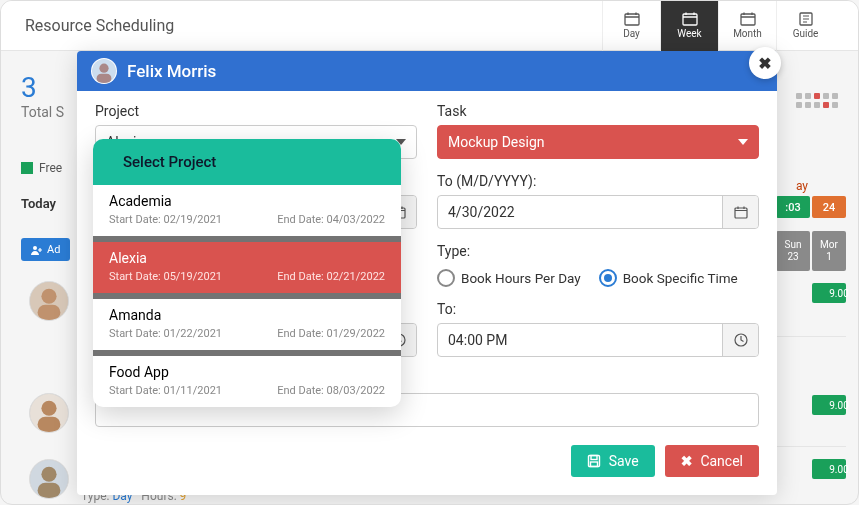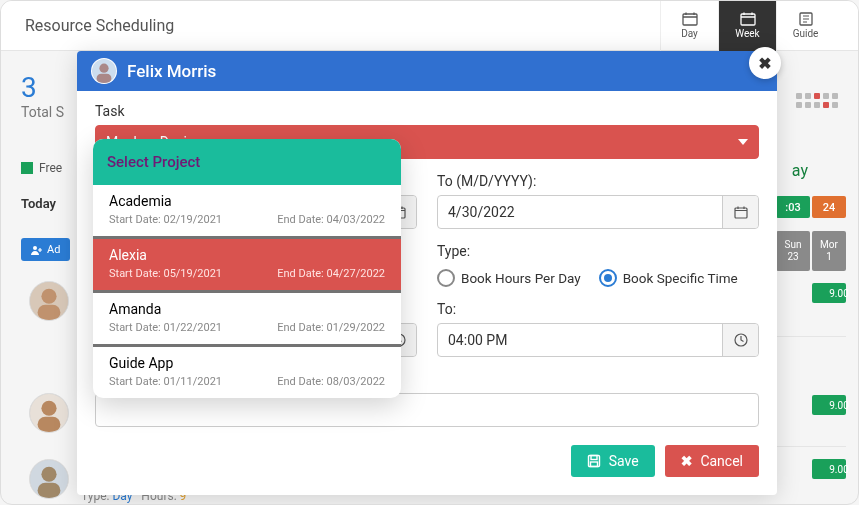--- a/index.html
+++ b/index.html
@@ -15,21 +15,21 @@
 
   .bg-stats { position: absolute; top: 70px; left: 20px; }
   .bg-stats-num { font-size: 28px; color: #2b7cd4; font-weight: 400; }
   .bg-stats-label { font-size: 14px; color: #777; }
 
   .bg-dots { position: absolute; top: 92px; right: 20px; display: grid; grid-template-columns: repeat(5, 6px); gap: 3px; }
   .bg-dot { width: 6px; height: 6px; border-radius: 1px; }
 
   .bg-legend { position: absolute; top: 160px; left: 20px; display: flex; align-items: center; font-size: 12px; color: #555; }
   .bg-legend-sw { width: 12px; height: 12px; margin-right: 6px; }
-  .bg-legend-right { position: absolute; top: 160px; right: 50px; font-size: 16px; color: #15803d; }
+  .bg-legend-right { position: absolute; top: 178px; right: 50px; font-size: 12px; color: #c2410c; }
 
   .bg-today { position: absolute; top: 195px; left: 20px; font-size: 13px; font-weight: 600; color: #333; }
   .bg-add { position: absolute; top: 237px; left: 20px; background: #2b7cd4; color: #fff; font-size: 11px; padding: 5px 10px; border-radius: 3px; display: flex; align-items: center; gap: 4px; }
 
   .bg-time-cells { position: absolute; top: 195px; right: 12px; display: flex; gap: 2px; }
   .bg-time-cell { width: 34px; height: 22px; display: flex; align-items: center; justify-content: center; font-size: 11px; color: #fff; font-weight: 500; border-radius: 2px; }
   .bg-day-cells { position: absolute; top: 230px; right: 12px; display: flex; gap: 2px; }
   .bg-day-cell { width: 34px; height: 40px; display: flex; flex-direction: column; align-items: center; justify-content: center; font-size: 10px; color: #fff; border-radius: 2px; line-height: 1.2; }
 
   .bg-avatar { position: absolute; width: 40px; height: 40px; border-radius: 50%; background: #ccc; overflow: hidden; border: 1px solid #ddd; }
@@ -69,22 +69,22 @@
 
   .desc-input { height: 34px; border: 1px solid #ccc; border-radius: 4px; width: 100%; }
 
   .modal-footer { display: flex; justify-content: flex-end; gap: 10px; padding: 0 18px 18px; }
   .btn { height: 32px; padding: 8px 16px; border-radius: 3px; display: flex; align-items: center; gap: 8px; font-size: 14px; color: #fff; cursor: pointer; }
   .btn-save { background: #1abc9c; }
   .btn-cancel { background: #d9534f; }
 
   
   .popover { position: absolute; top: 138px; left: 92px; width: 308px; background: #fff; border-radius: 10px; box-shadow: 0 8px 28px rgba(0,0,0,.18); overflow: hidden; }
-  .popover-hdr { background: #1abc9c; color: #701a75; padding: 14px 14px; font-size: 15px; font-weight: 500; }
-  .popover-item { padding: 8px 16px 10px; border-bottom: 3px solid #737373; cursor: pointer; }
+  .popover-hdr { background: #1abc9c; color: #0f172a; padding: 14px 30px; font-size: 15px; font-weight: 500; }
+  .popover-item { padding: 8px 16px 10px; border-bottom: 6px solid #737373; cursor: pointer; }
   .popover-item:last-child { border-bottom: none; }
   .popover-item.sel { background: #d9534f; color: #fff; }
   .popover-item .name { font-size: 14px; margin-bottom: 4px; }
   .popover-item .dates { display: flex; justify-content: space-between; font-size: 11px; color: #888; }
   .popover-item.sel .dates { color: #ffe3e2; }
 
   
   .av-svg { width: 100%; height: 100%; }
 </style>
 </head>
@@ -106,20 +106,29 @@
       <svg width="16" height="14" viewBox="0 0 16 14">
           <rect x="1" y="2" width="14" height="11" rx="1" fill="none" stroke="currentColor" stroke-width="1.3"></rect>
           <line x1="1" y1="5" x2="15" y2="5" stroke="currentColor" stroke-width="1.3"></line>
           <line x1="4" y1="0.5" x2="4" y2="3" stroke="currentColor" stroke-width="1.3"></line>
           <line x1="12" y1="0.5" x2="12" y2="3" stroke="currentColor" stroke-width="1.3"></line>
         </svg>
       <span>Week</span>
     </div>
     <div class="bg-view">
       <svg width="16" height="14" viewBox="0 0 16 14">
+          <rect x="1" y="2" width="14" height="11" rx="1" fill="none" stroke="currentColor" stroke-width="1.3"></rect>
+          <line x1="1" y1="5" x2="15" y2="5" stroke="currentColor" stroke-width="1.3"></line>
+          <line x1="4" y1="0.5" x2="4" y2="3" stroke="currentColor" stroke-width="1.3"></line>
+          <line x1="12" y1="0.5" x2="12" y2="3" stroke="currentColor" stroke-width="1.3"></line>
+        </svg>
+      <span>Month</span>
+    </div>
+    <div class="bg-view">
+      <svg width="16" height="14" viewBox="0 0 16 14">
           <rect x="2" y="1" width="12" height="12" rx="1" fill="none" stroke="currentColor" stroke-width="1.3"></rect>
           <line x1="5" y1="4" x2="11" y2="4" stroke="currentColor" stroke-width="1.1"></line>
           <line x1="5" y1="7" x2="11" y2="7" stroke="currentColor" stroke-width="1.1"></line>
           <line x1="5" y1="10" x2="9" y2="10" stroke="currentColor" stroke-width="1.1"></line>
         </svg>
       <span>Guide</span>
     </div>
   </div>
 </div>
 
@@ -218,20 +227,27 @@
         </svg>
     </div>
     <div class="modal-name">Felix Morris</div>
   </div>
   <div class="modal-close">
     <span>✖</span>
   </div>
 
   <div class="modal-body">
     <div class="row">
+      <div class="col">
+        <div class="lbl">Project</div>
+        <div class="select">
+          <span>Alexia</span>
+          <div class="caret"></div>
+        </div>
+      </div>
       <div class="col">
         <div class="lbl">Task</div>
         <div class="select danger">
           <span>Mockup Design</span>
           <div class="caret"></div>
         </div>
       </div>
     </div>
 
     <div class="row" style="margin-top:14px">
@@ -346,31 +362,31 @@
         <div class="name">Academia</div>
         <div class="dates">
           <span>Start Date: 02/19/2021</span>
           <span>End Date: 04/03/2022</span>
         </div>
       </div>
       <div class="popover-item sel">
         <div class="name">Alexia</div>
         <div class="dates">
           <span>Start Date: 05/19/2021</span>
-          <span>End Date: 04/27/2022</span>
+          <span>End Date: 02/21/2022</span>
         </div>
       </div>
       <div class="popover-item">
         <div class="name">Amanda</div>
         <div class="dates">
           <span>Start Date: 01/22/2021</span>
           <span>End Date: 01/29/2022</span>
         </div>
       </div>
       <div class="popover-item">
-        <div class="name">Guide App</div>
+        <div class="name">Food App</div>
         <div class="dates">
           <span>Start Date: 01/11/2021</span>
           <span>End Date: 08/03/2022</span>
         </div>
       </div>
     </div>
 </div>
 
 </body></html>

